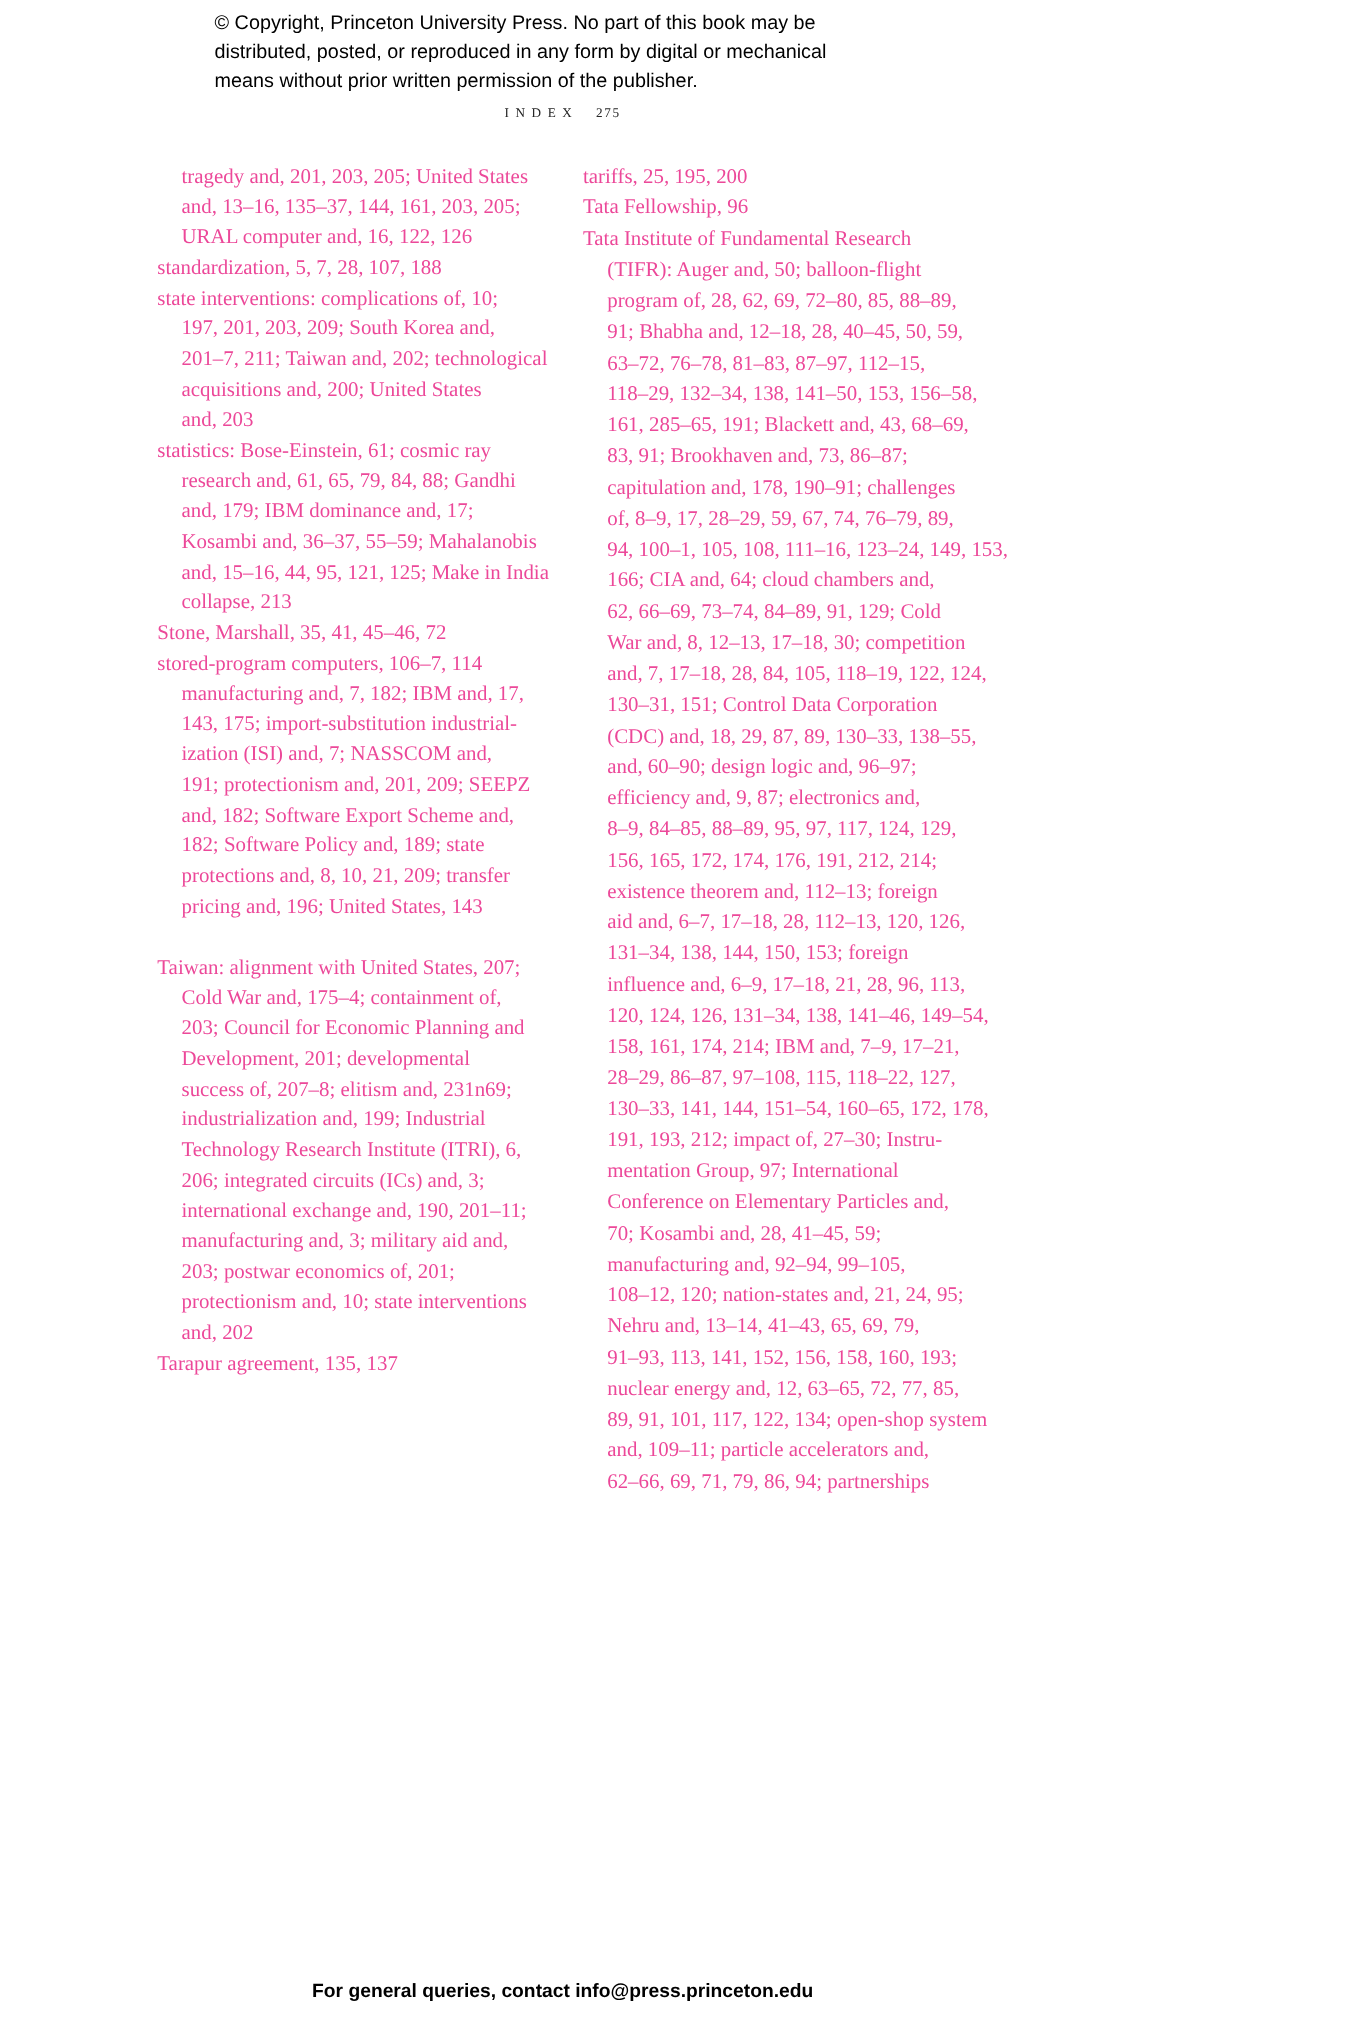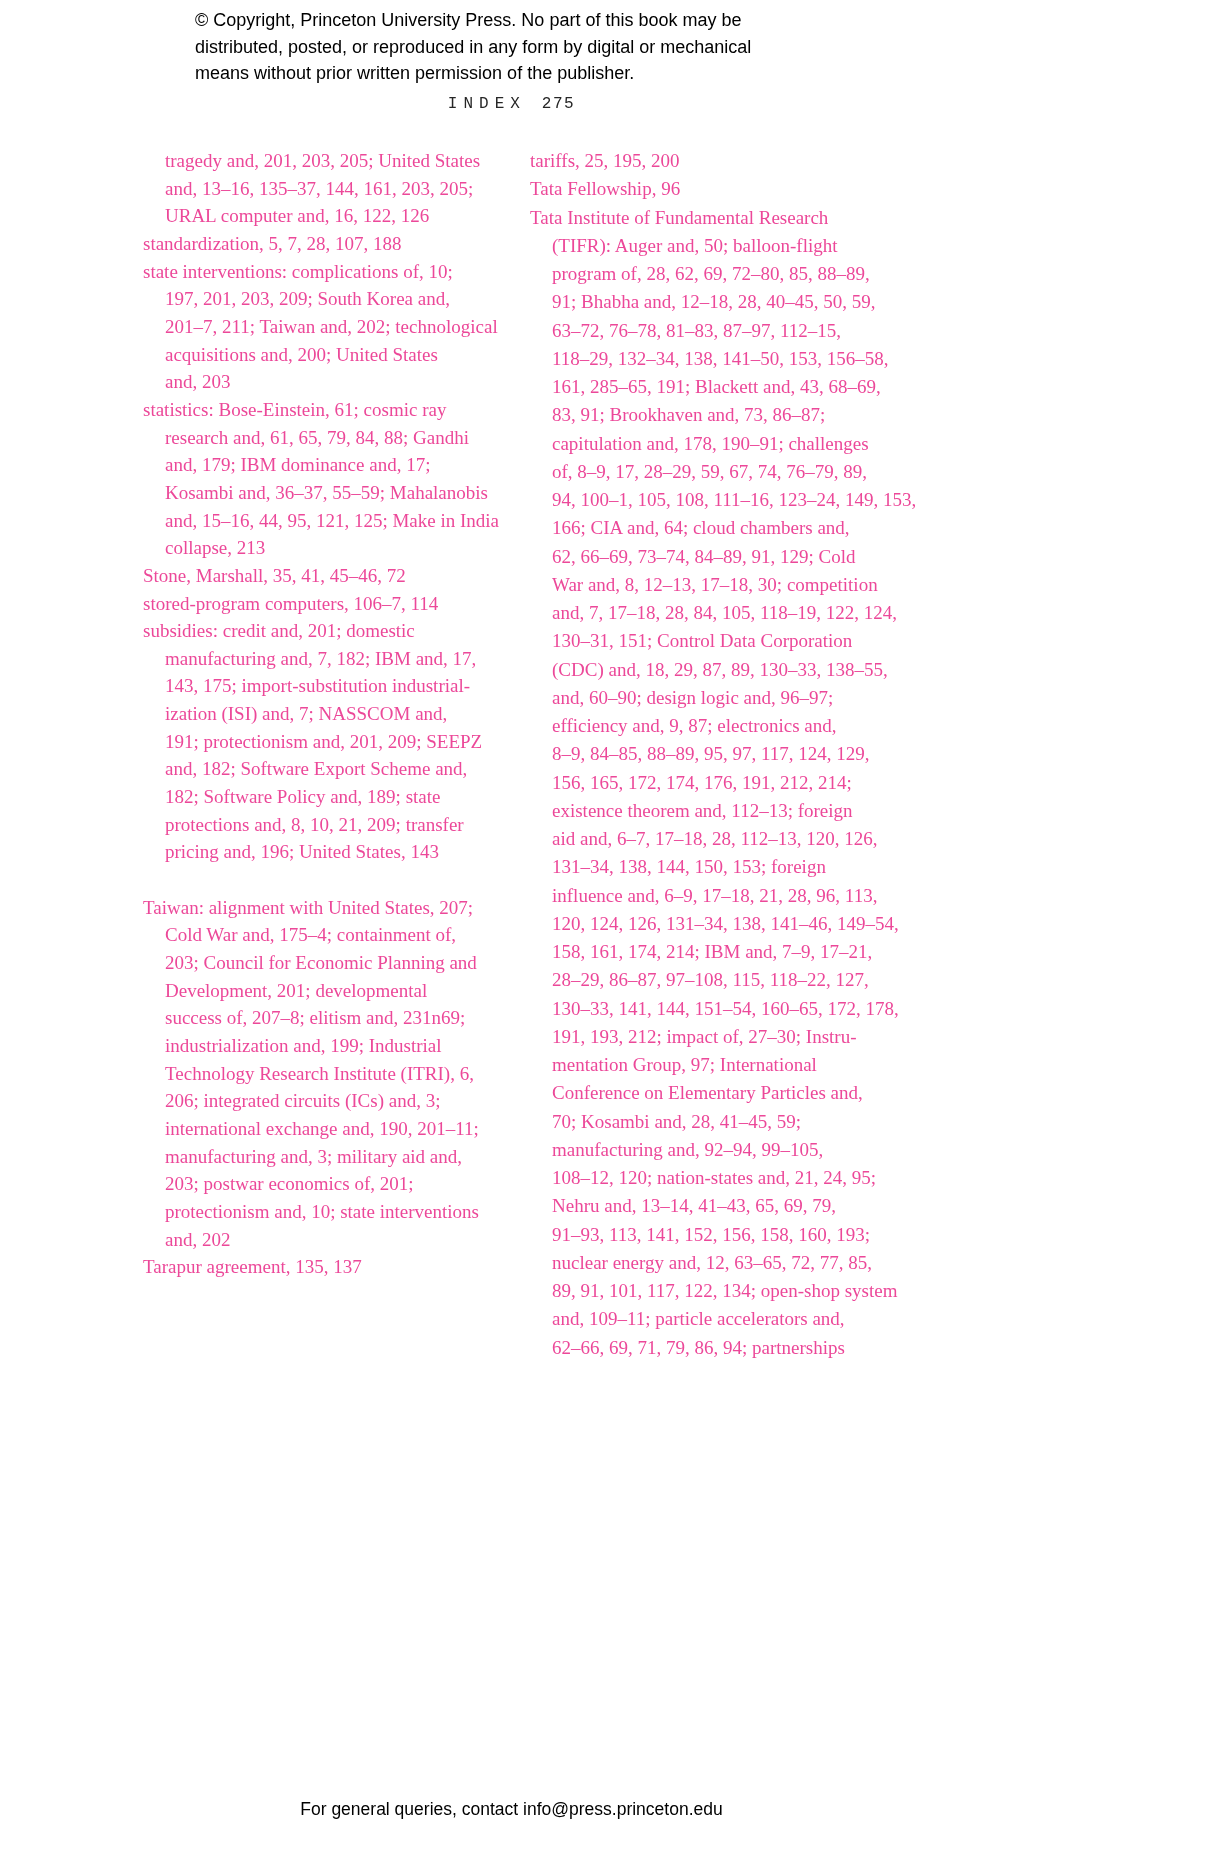--- a/index.html
+++ b/index.html
@@ -20,23 +20,22 @@
     font-size: 18px;
     line-height: 26.5px;
     color: #000;
   }
   .page-header {
     position: absolute;
     left: 143px;
     top: 95px;
     width: 737px;
     text-align: center;
-    font-size: 16px;
+    font-size: 12px;
     color: #262626;
-    font-family: Liberation Mono, monospace;
   }
   .index-title { letter-spacing: 6px; }
   .page-num { margin-left: 16px; letter-spacing: 1.5px; }
   .col {
     position: absolute;
     top: 147px;
     font-size: 19px;
     color: #ec4899;
   }
   .col-left  { left: 143px; width: 352px; line-height: 27.65px; }
@@ -46,20 +45,21 @@
   .line.blank { height: 27.65px; }
   .footer {
     position: absolute;
     left: 143px;
     top: 1799px;
     width: 737px;
     text-align: center;
     font-family: "Liberation Sans", sans-serif;
     font-size: 17.5px;
     color: #000;
+    font-weight: bold;
   }
 </style>
 </head>
 <body>
 
 <div class="copyright">
   <div>© Copyright, Princeton University Press. No part of this book may be</div>
   <div>distributed, posted, or reproduced in any form by digital or mechanical</div>
   <div>means without prior written permission of the publisher.</div>
 </div>
@@ -79,21 +79,20 @@
     <div class="line indent">acquisitions and, 200; United States</div>
     <div class="line indent">and, 203</div>
     <div class="line">statistics: Bose-Einstein, 61; cosmic ray</div>
     <div class="line indent">research and, 61, 65, 79, 84, 88; Gandhi</div>
     <div class="line indent">and, 179; IBM dominance and, 17;</div>
     <div class="line indent">Kosambi and, 36–37, 55–59; Mahalanobis</div>
     <div class="line indent">and, 15–16, 44, 95, 121, 125; Make in India</div>
     <div class="line indent">collapse, 213</div>
     <div class="line">Stone, Marshall, 35, 41, 45–46, 72</div>
     <div class="line">stored-program computers, 106–7, 114</div>
-    <div class="line">subsidies: credit and, 201; domestic</div>
     <div class="line indent">manufacturing and, 7, 182; IBM and, 17,</div>
     <div class="line indent">143, 175; import-substitution industrial-</div>
     <div class="line indent">ization (ISI) and, 7; NASSCOM and,</div>
     <div class="line indent">191; protectionism and, 201, 209; SEEPZ</div>
     <div class="line indent">and, 182; Software Export Scheme and,</div>
     <div class="line indent">182; Software Policy and, 189; state</div>
     <div class="line indent">protections and, 8, 10, 21, 209; transfer</div>
     <div class="line indent">pricing and, 196; United States, 143</div>
     <div class="line blank"></div>
     <div class="line">Taiwan: alignment with United States, 207;</div>

